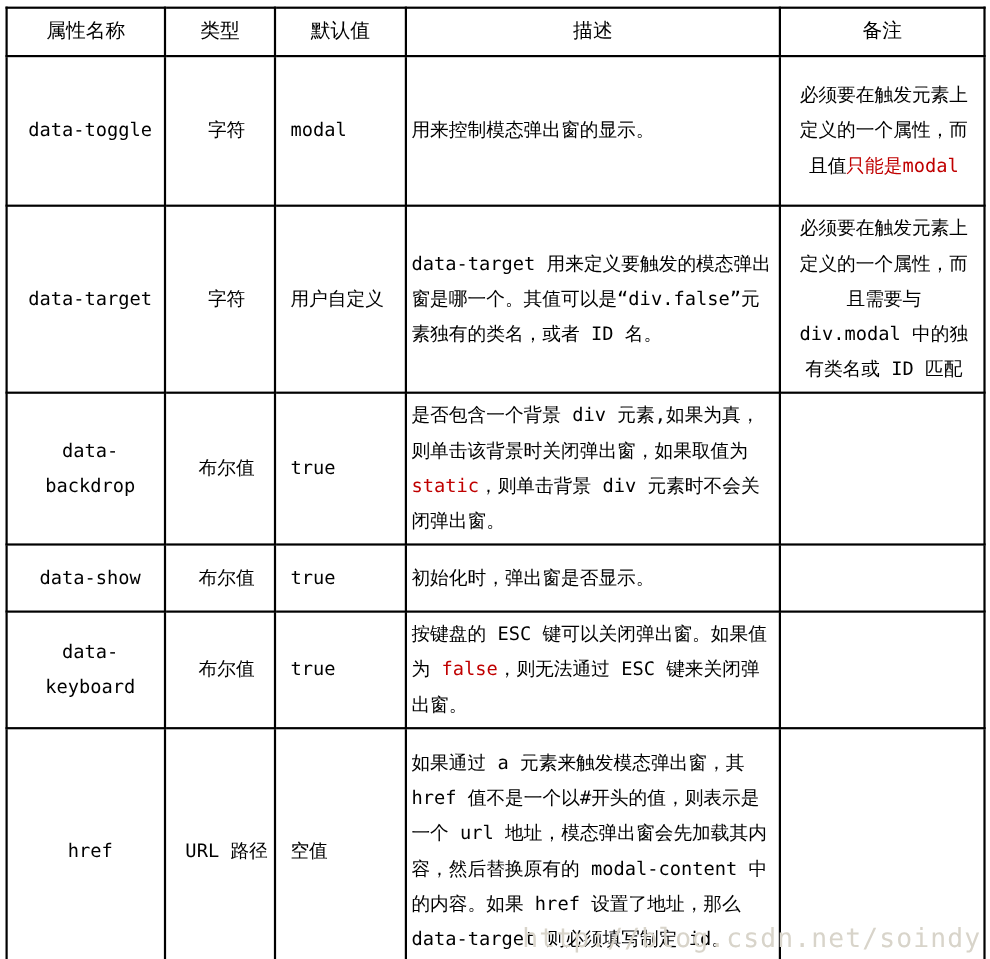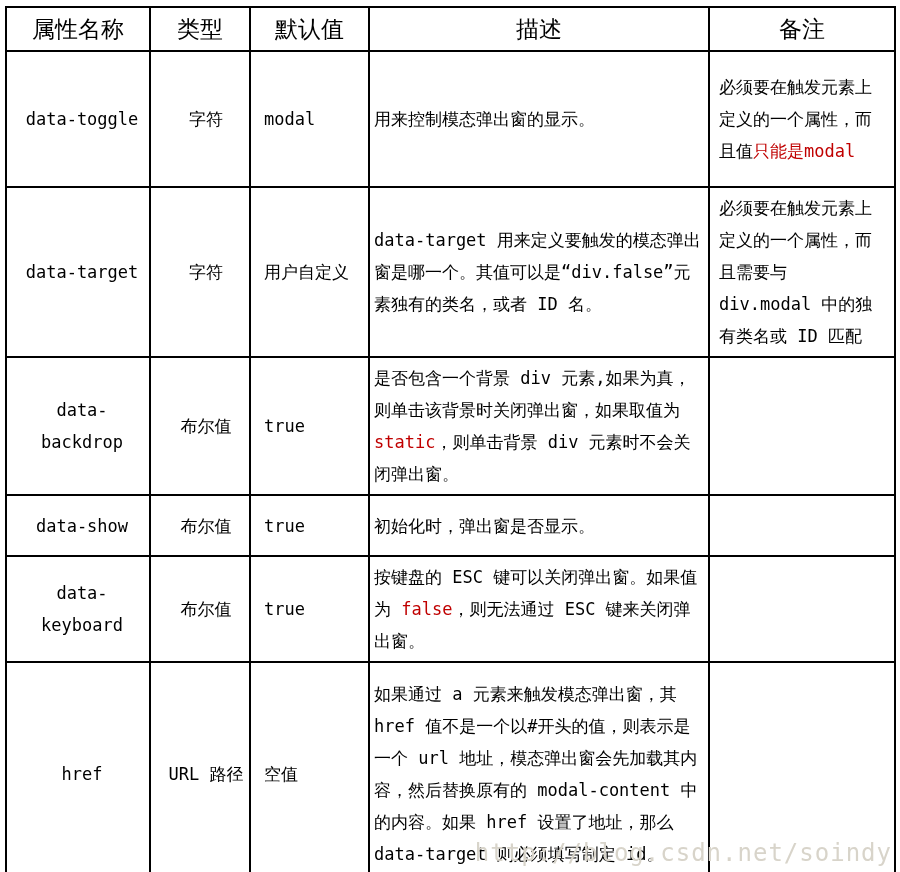--- a/index.html
+++ b/index.html
@@ -31,27 +31,27 @@
     border: 2px solid #000000;
     vertical-align: middle;
     line-height: 32px;
     font-weight: normal;
     box-sizing: border-box;
     overflow: hidden;
   }
   table.attr-table th {
     text-align: center;
     height: 44px;
-    font-size: 23px;
+    font-size: 18px;
   }
   td.c-name   { text-align: center; padding: 2px 4px 2px 12px; }
   td.c-type   { text-align: center; padding: 2px 0 2px 12px; }
   td.c-default{ text-align: left; padding: 2px 4px 2px 13px; }
   td.c-desc   { text-align: left; padding: 4px 6px 4px 4px; }
-  td.c-note   { text-align: left; padding: 4px 6px 4px 9px; line-height: 33px; }
+  td.c-note   { text-align: center; padding: 4px 6px 4px 9px; line-height: 33px; }
   .red { color: var(--red, #c00000); }
   .watermark {
     position: absolute;
     right: 8px;
     top: 839px;
     font-size: 24px;
     letter-spacing: 1px;
     color: var(--wm, #d8d4ca);
     pointer-events: none;
     white-space: nowrap;

